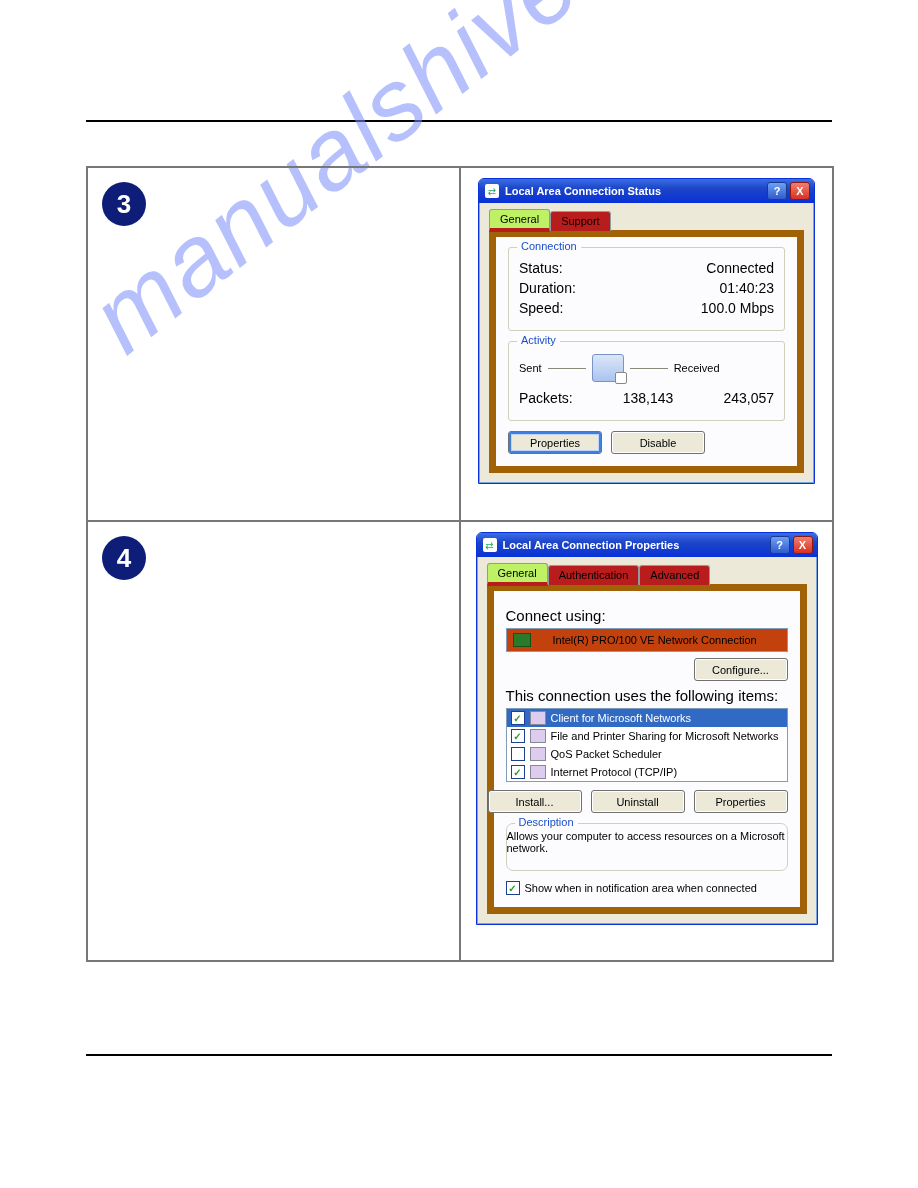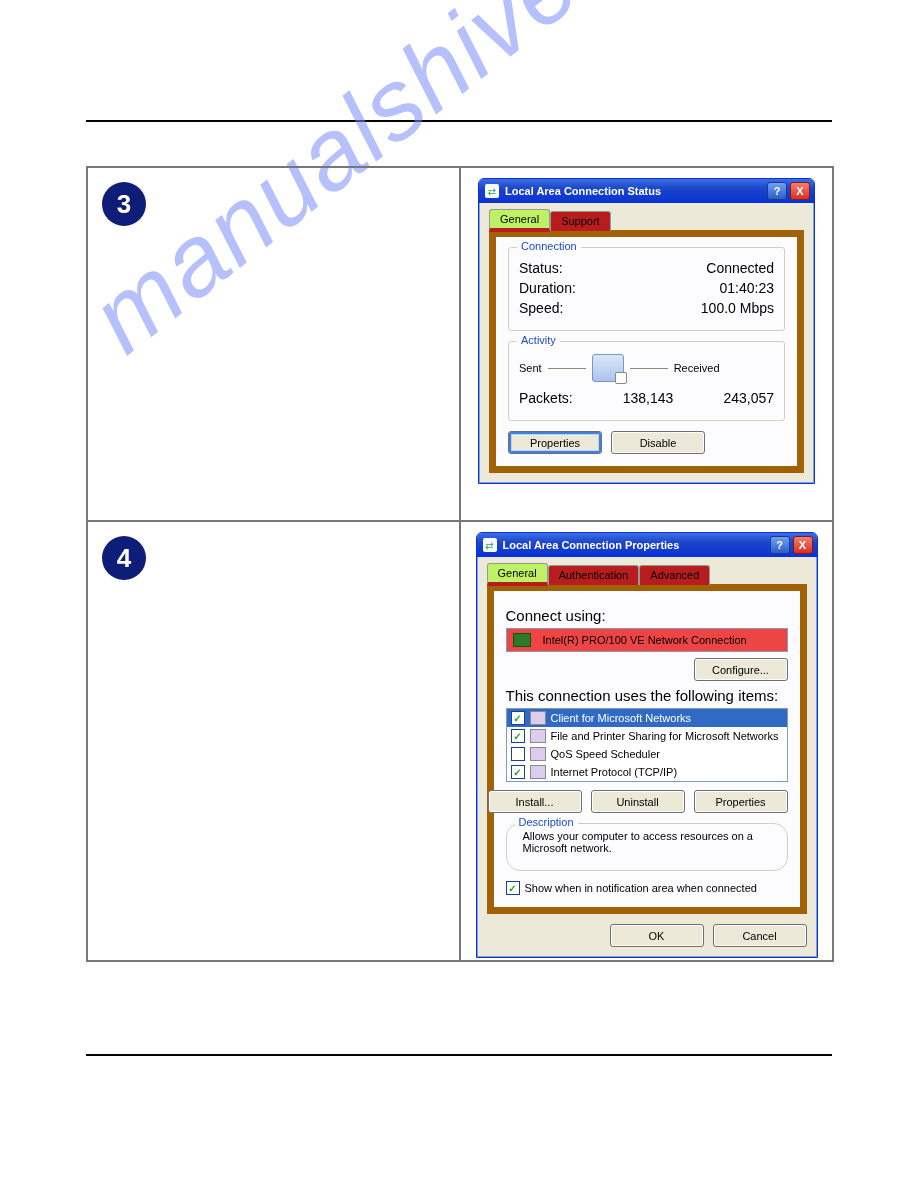--- a/index.html
+++ b/index.html
@@ -47,29 +47,29 @@
 .btnrow.right{justify-content:flex-end}
 
 
 .activity-row{display:flex;align-items:center;justify-content:flex-start;gap:6px;font-size:11px;margin:4px 0 8px}
 .act-line{width:38px;height:1px;background:#8a8a7a}
 .act-icon{width:30px;height:26px;background:linear-gradient(#dce6f7,#aac4ee);border:1px solid #7a94c8;border-radius:3px;position:relative}
 .act-icon::after{content:"";position:absolute;right:-4px;bottom:-3px;width:10px;height:10px;background:#fff;border:1px solid #888;border-radius:2px}
 
 
 .label{font-size:15px;margin:6px 0 4px}
-.inputbox{border:1px solid #7f9db9;background:#ef4444;padding:4px 6px;display:flex;align-items:center;gap:12px;font-size:11px}
+.inputbox{border:1px solid #7f9db9;background:#c2410c;padding:4px 6px;display:flex;align-items:center;gap:22px;font-size:11px}
 .nic-icon{width:16px;height:12px;background:#2a7a2a;border:1px solid #185018}
 .listbox{border:1px solid #7f9db9;background:#fff;font-size:11px}
 .li{display:flex;align-items:center;gap:5px;padding:2px 4px}
 .li.sel{background:#316ac5;color:#fff}
 .li .cb{width:12px;height:12px;border:1px solid #1c3f94;background:#fff;display:flex;align-items:center;justify-content:center;color:#21a121;font-size:10px;font-weight:bold}
 .li .cb.unchecked{color:transparent}
 .li .ic{width:14px;height:12px;background:#dce;border:1px solid #889;display:inline-block}
-.desc{border:1px solid #d0d0bf;border-radius:14px;padding:6px 16px 16px;margin-top:10px;position:relative}
+.desc{border:1px solid #d0d0bf;border-radius:7px;padding:6px 0 16px;margin-top:10px;position:relative}
 .desc-title{position:absolute;top:-8px;left:8px;background:#fcfcfe;padding:0 4px;color:#1a4ec8;font-size:11px}
 .ck-row{display:flex;align-items:center;gap:5px;margin-top:10px;font-size:11px}
 .ck{width:12px;height:12px;border:1px solid #1c3f94;background:#fff;display:flex;align-items:center;justify-content:center;color:#21a121;font-size:10px;font-weight:bold}
 
 </style>
 </head>
 <body>
 
 <div class="page">
   <div class="rule-top"></div>
@@ -177,21 +177,21 @@
                     <span>Client for Microsoft Networks</span>
                   </div>
                   <div class="li">
                     <span class="cb">✓</span>
                     <span class="ic"></span>
                     <span>File and Printer Sharing for Microsoft Networks</span>
                   </div>
                   <div class="li">
                     <span class="cb unchecked"></span>
                     <span class="ic"></span>
-                    <span>QoS Speed Scheduler</span>
+                    <span>QoS Packet Scheduler</span>
                   </div>
                   <div class="li">
                     <span class="cb">✓</span>
                     <span class="ic"></span>
                     <span>Internet Protocol (TCP/IP)</span>
                   </div>
                 </div>
               <div class="btnrow" style="justify-content:flex-end;margin-top:8px">
                 <div class="btn">Install...</div>
                 <div class="btn">Uninstall</div>
@@ -199,22 +199,18 @@
               </div>
               <div class="desc">
                 <div class="desc-title">Description</div>
                 <div>Allows your computer to access resources on a Microsoft network.</div>
               </div>
               <div class="ck-row">
                 <div class="ck">✓</div>
                 <span>Show when in notification area when connected</span>
               </div>
             </div>
-            <div class="btnrow right" style="margin-top:10px">
-              <div class="btn">OK</div>
-              <div class="btn">Cancel</div>
-            </div>
           </div>
         </div>
       </div>
     </div>
   </div>
 </div>
 
 </body></html>

